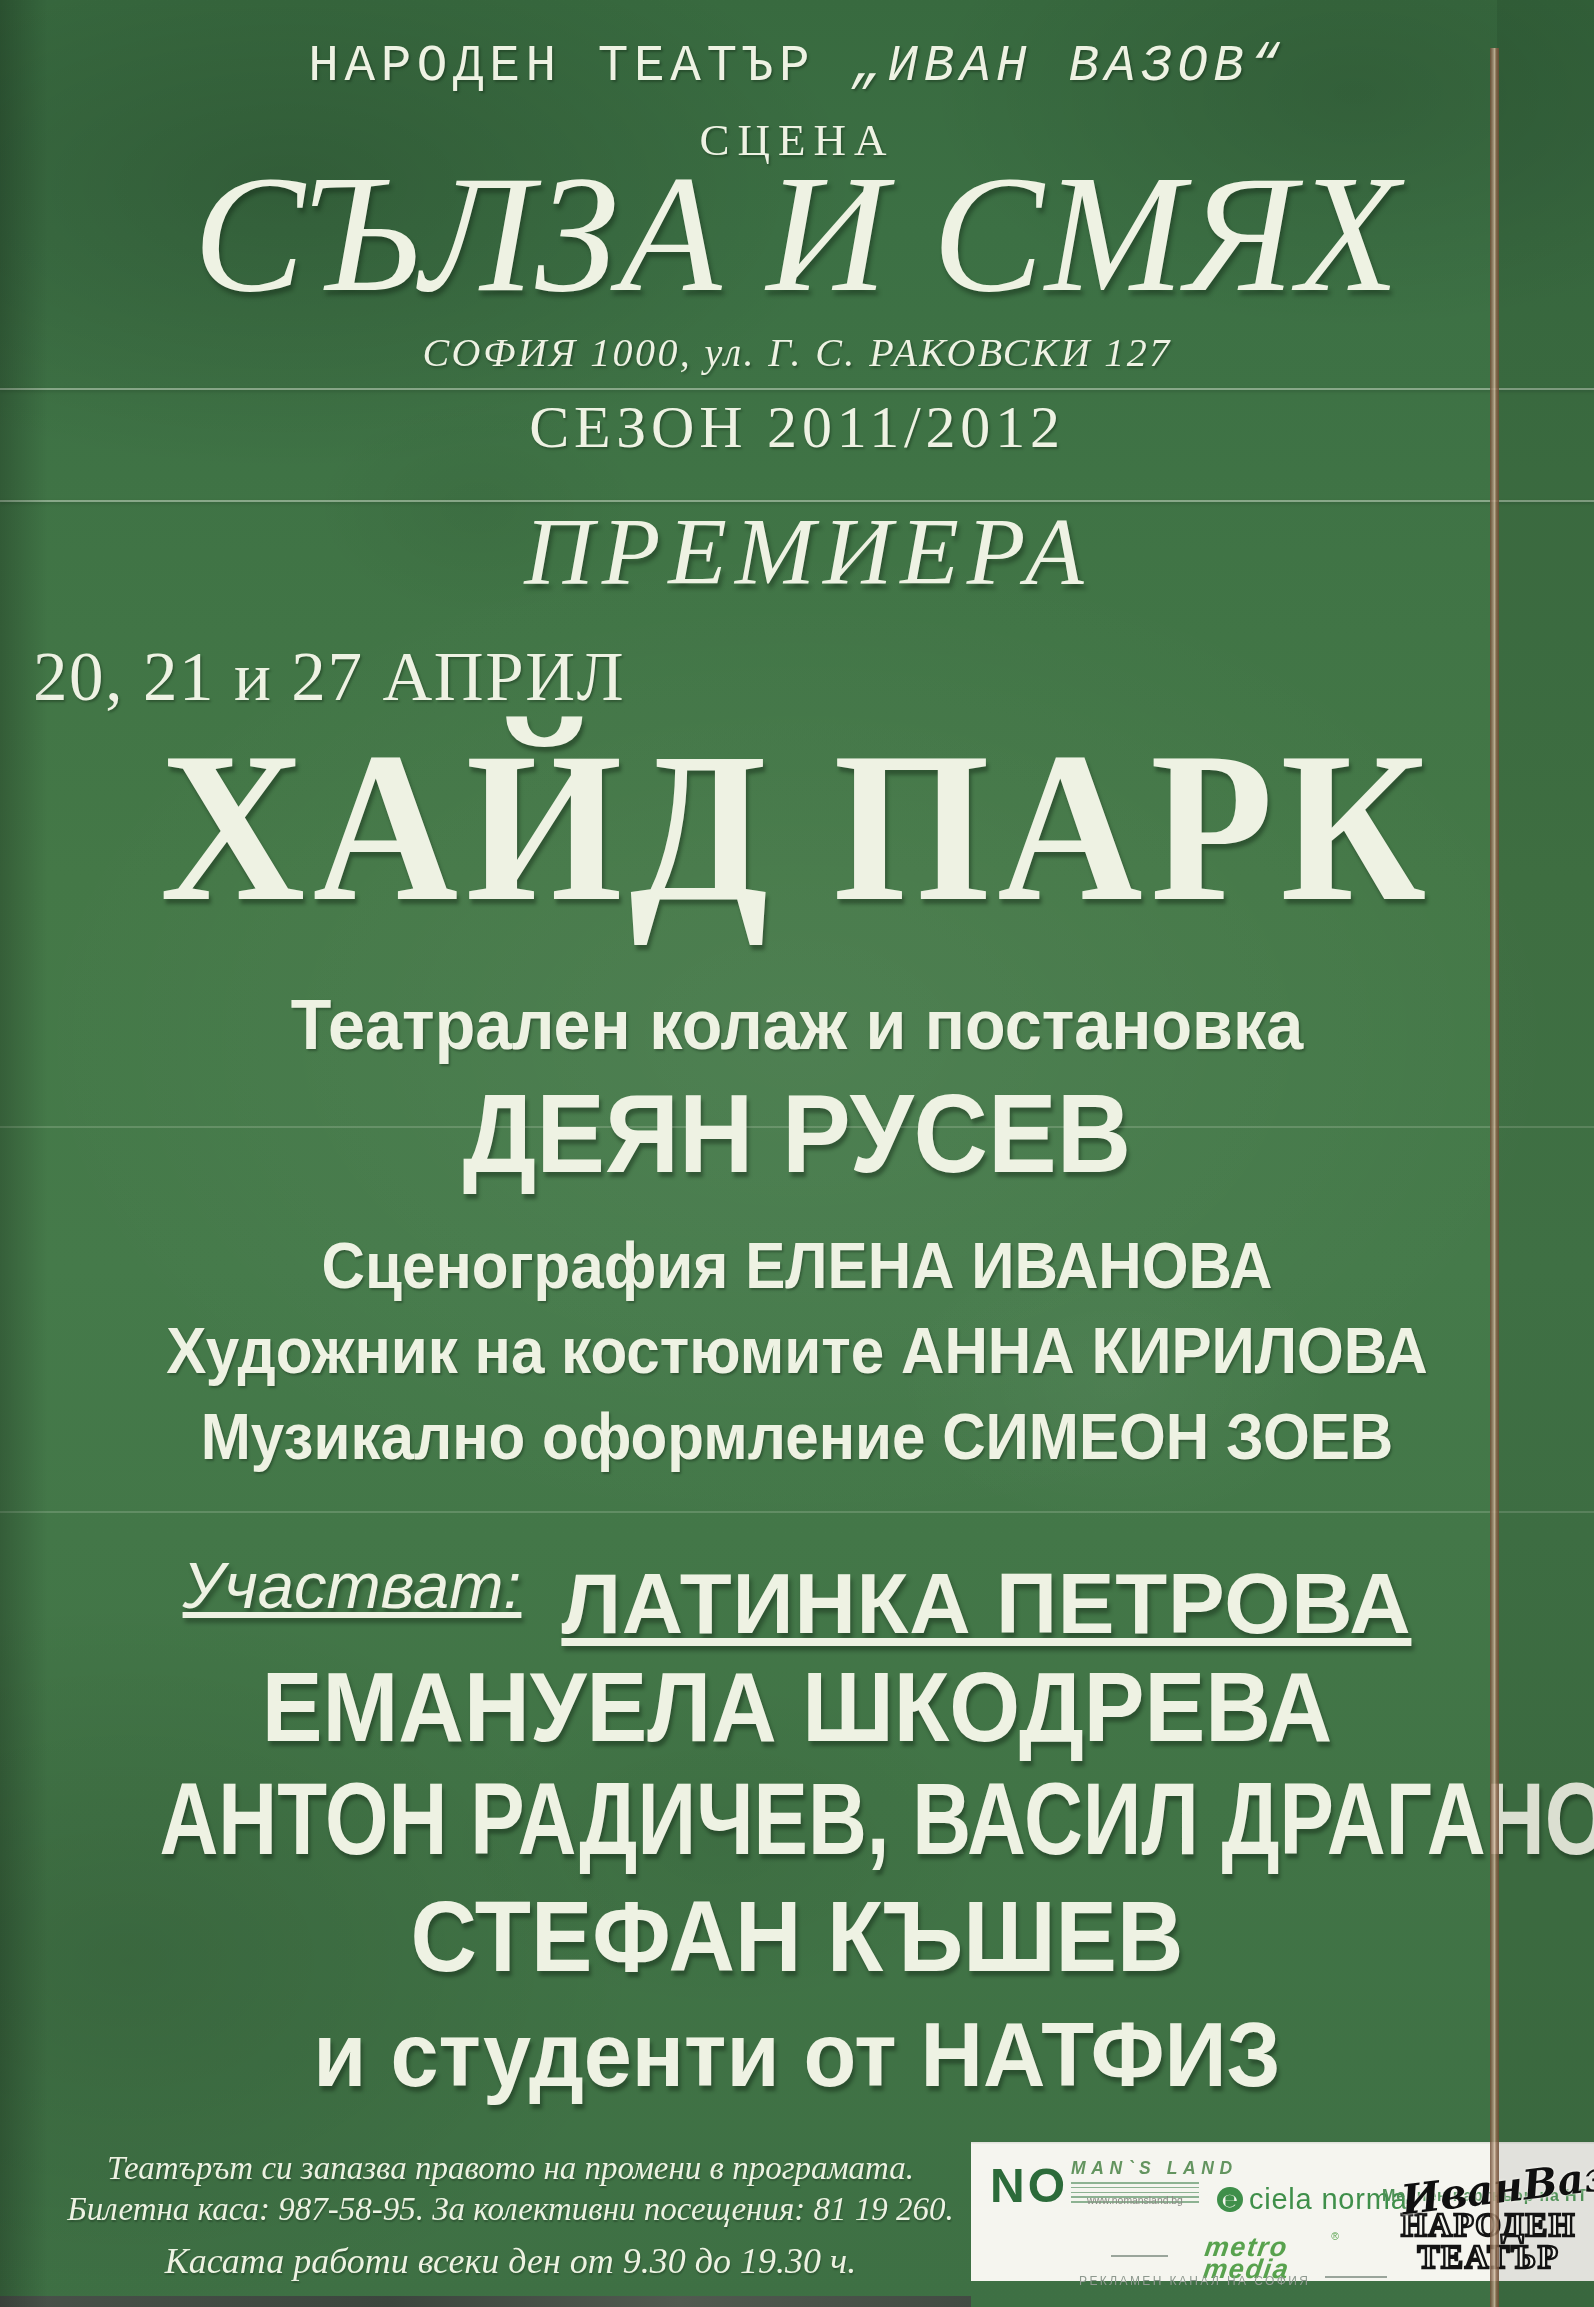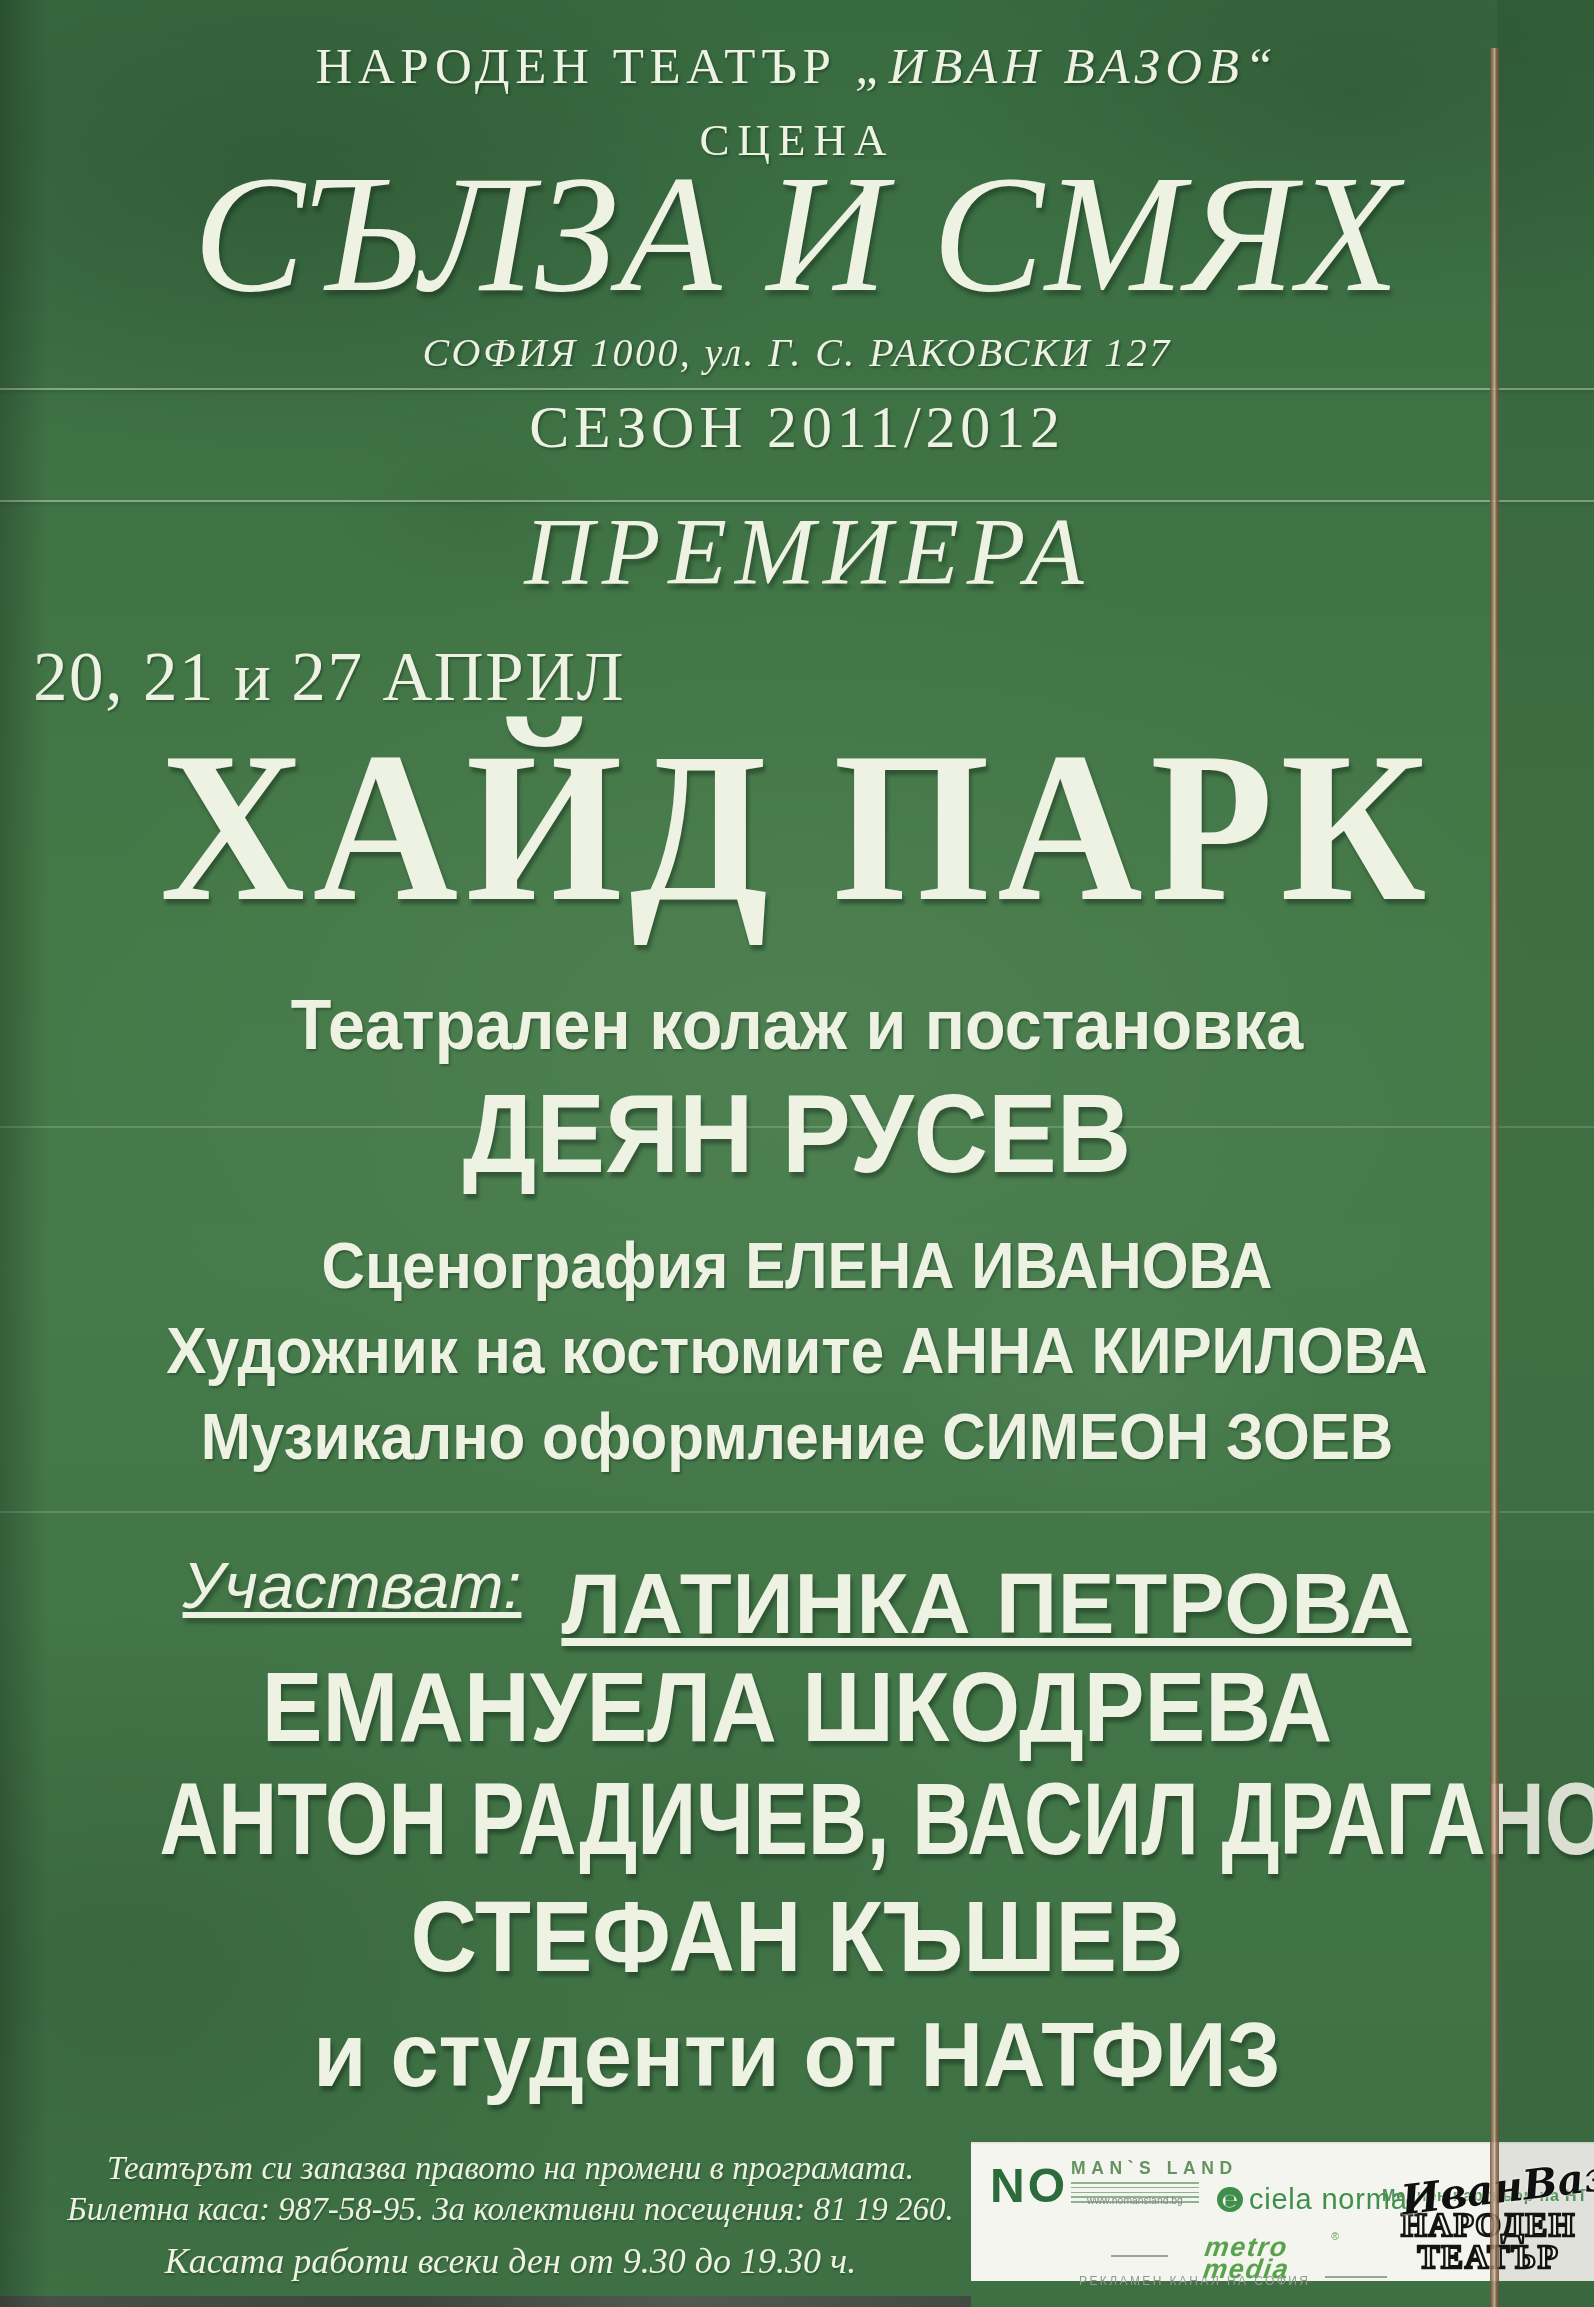--- a/index.html
+++ b/index.html
@@ -24,21 +24,21 @@
   .crease.faint{background:rgba(238,243,230,.18);box-shadow:none;}
   .fold-line{position:absolute;left:1490px;top:48px;width:8.8px;height:2259px;z-index:60;
     background:linear-gradient(90deg,#6d4a33 0%,#a98f77 35%,#cdb79e 50%,#8a664b 70%,#6d4a33 100%);opacity:.85;}
 
   .txt{position:absolute;left:0;width:100%;text-align:center;color:#eef2e3;line-height:1;white-space:nowrap;}
   .serif{font-family:"Liberation Serif",serif;}
   .sans{font-family:"Liberation Sans",sans-serif;font-weight:bold;}
   .shadow-sm{text-shadow:1.6px 2.4px 2.4px rgba(10,25,12,.35);}
   .shadow-lg{text-shadow:2.4px 4.8px 4px rgba(10,25,12,.38);}
 
-  .theatre-name{top:41px;font-size:51px;letter-spacing:5.6px;}
+  .theatre-name{top:41px;font-size:51px;letter-spacing:5.6px;font-family:Liberation Mono, monospace;}
   .theatre-name .q{font-style:italic;}
   .stage-label{top:118px;font-size:45px;letter-spacing:8px;}
   .stage-name{top:150px;font-size:167px;font-style:italic;letter-spacing:1.6px;}
   .address{top:333px;font-size:40px;font-style:italic;letter-spacing:2.4px;}
   .season{top:397px;font-size:60px;letter-spacing:4.8px;}
   .premiere{top:504px;font-size:96px;font-style:italic;letter-spacing:8px;padding-left:11px;}
 
   .dates{top:643px;left:33px;width:auto;text-align:left;font-size:69px;letter-spacing:1.6px;}
   .time{top:643px;left:auto;right:62px;width:auto;text-align:right;font-size:69px;letter-spacing:4.8px;}
 
@@ -63,21 +63,21 @@
   .note{font-family:"Liberation Serif",serif;font-style:italic;white-space:nowrap;line-height:1.25;text-shadow:0.8px 1.6px 1.6px rgba(10,25,12,.3);}
   .note1{font-size:33px;}
   .note2{font-size:33px;}
   .note3{font-size:36px;margin-top:8px;}
   .website{font-family:"Liberation Sans",sans-serif;font-weight:bold;font-size:25px;letter-spacing:4.8px;margin-top:14.3px;color:#f4f7ee;}
   .bottom-strip{position:absolute;left:0;top:2296px;width:971px;height:11px;background:linear-gradient(90deg,#49524a,#3c463e 40%,#515a50 70%,#424b43);}
 
   .sponsor-bar{position:absolute;left:971px;top:2142px;width:623px;height:139px;background:#f5f5ef;box-shadow:inset 0 1.6px 0 rgba(0,0,0,.08);}
   .nml{position:absolute;left:19px;top:16px;}
   .nml-no{font-size:48px;font-weight:bold;color:#2c6b3a;letter-spacing:3.2px;font-family:"Liberation Sans",sans-serif;}
-  .nml-right{position:absolute;left:81px;top:0;width:136px;}
+  .nml-right{position:absolute;left:81px;top:0;width:136px;font-style:italic;}
   .nml-rest{font-size:17.5px;font-weight:bold;color:#63945f;letter-spacing:5.6px;font-family:"Liberation Sans",sans-serif;white-space:nowrap;}
   .nml-lines{margin-top:3.2px;width:128px;height:21px;background:repeating-linear-gradient(180deg,#8db292 0 1.6px,transparent 1.6px 4.8px);}
   .nml-url{position:absolute;left:116px;top:53px;font-size:10.4px;color:#8a8a84;}
   .ciela{position:absolute;left:246px;top:41px;display:flex;align-items:center;gap:6.4px;}
   .ciela-icon{width:25.5px;height:25.5px;border-radius:50%;background:#3f8f4a;color:#f5f5ef;display:flex;align-items:center;justify-content:center;font-size:19px;font-weight:bold;font-family:"DejaVu Sans",sans-serif;}
   .ciela-text{font-size:29px;color:#3f8f4a;font-family:"Liberation Sans",sans-serif;letter-spacing:0.8px;}
   .ciela-reg{font-size:11px;color:#3f8f4a;vertical-align:top;}
   .metro{position:absolute;left:196px;top:94px;width:159px;text-align:center;}
   .metro-word{font-family:"Liberation Sans",sans-serif;font-weight:bold;font-style:italic;font-size:27px;line-height:.82;color:#58a24e;letter-spacing:1.6px;transform:skewX(-8deg);}
   .metro-reg{position:absolute;right:-12.8px;top:-4.8px;font-size:10.4px;color:#58a24e;}

